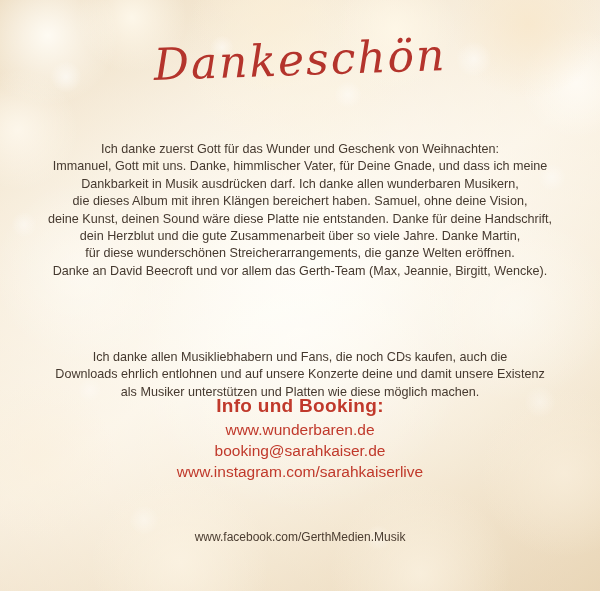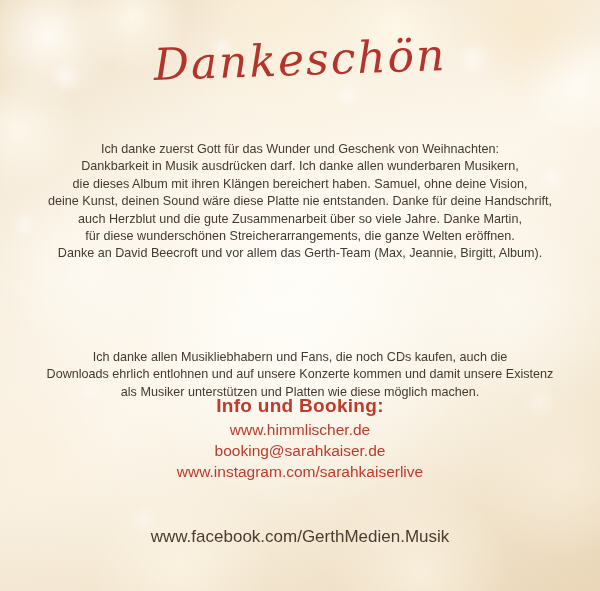--- a/index.html
+++ b/index.html
@@ -120,57 +120,58 @@
   #label-links {
     position: absolute;
     top: 527px;
     left: 0;
     width: 600px;
     text-align: center;
   }
   .label-link {
     display: block;
     font-family: "Liberation Sans", sans-serif;
-    font-size: 17px;
+    font-size: 12px;
     line-height: 20px;
     color: #4a3c30;
     text-decoration: none;
     white-space: nowrap;
   }
 </style>
 </head>
 <body>
 
 <div id="page">
   <div id="bg"></div>
   <div id="bg-speckle"></div>
 
   <div id="content">
 
     <div id="heading">Dankeschön</div>
 
     <div class="body-block" id="thanks-block">
       <span class="body-line">Ich danke zuerst Gott für das Wunder und Geschenk von Weihnachten:</span>
+      <span class="body-line">Immanuel, Gott mit uns. Danke, himmlischer Vater, für Deine Gnade, und dass ich meine</span>
       <span class="body-line">Dankbarkeit in Musik ausdrücken darf.  Ich danke allen wunderbaren Musikern,</span>
       <span class="body-line">die dieses Album mit ihren Klängen bereichert haben. Samuel, ohne deine Vision,</span>
       <span class="body-line">deine Kunst, deinen Sound wäre diese Platte nie entstanden. Danke für deine Handschrift,</span>
-      <span class="body-line">auch Herzblut und die gute Zusammenarbeit über so viele Jahre. Danke Martin,</span>
+      <span class="body-line">dein Herzblut und die gute Zusammenarbeit über so viele Jahre. Danke Martin,</span>
       <span class="body-line">für diese wunderschönen Streicherarrangements, die ganze Welten eröffnen.</span>
-      <span class="body-line">Danke an David Beecroft und vor allem das Gerth-Team (Max, Jeannie, Birgitt, Album).</span>
+      <span class="body-line">Danke an David Beecroft und vor allem das Gerth-Team (Max, Jeannie, Birgitt, Wencke).</span>
     </div>
 
     <div class="body-block" id="fans-block">
       <span class="body-line">Ich danke allen Musikliebhabern und Fans, die noch CDs kaufen, auch die</span>
-      <span class="body-line">Downloads ehrlich entlohnen und auf unsere Konzerte kommen und damit unsere Existenz</span>
+      <span class="body-line">Downloads ehrlich entlohnen und auf unsere Konzerte deine und damit unsere Existenz</span>
       <span class="body-line">als Musiker unterstützen und Platten wie diese möglich machen.</span>
     </div>
 
     <div id="booking">
       <div id="booking-title">Info und Booking:</div>
-      <a class="booking-link" href="#">www.himmlischer.de</a>
+      <a class="booking-link" href="#">www.wunderbaren.de</a>
       <a class="booking-link" href="#">booking@sarahkaiser.de</a>
       <a class="booking-link" href="#">www.instagram.com/sarahkaiserlive</a>
     </div>
 
     <div id="label-links">
       <a class="label-link" href="#">www.facebook.com/GerthMedien.Musik</a>
     </div>
 
   </div>
 </div>

